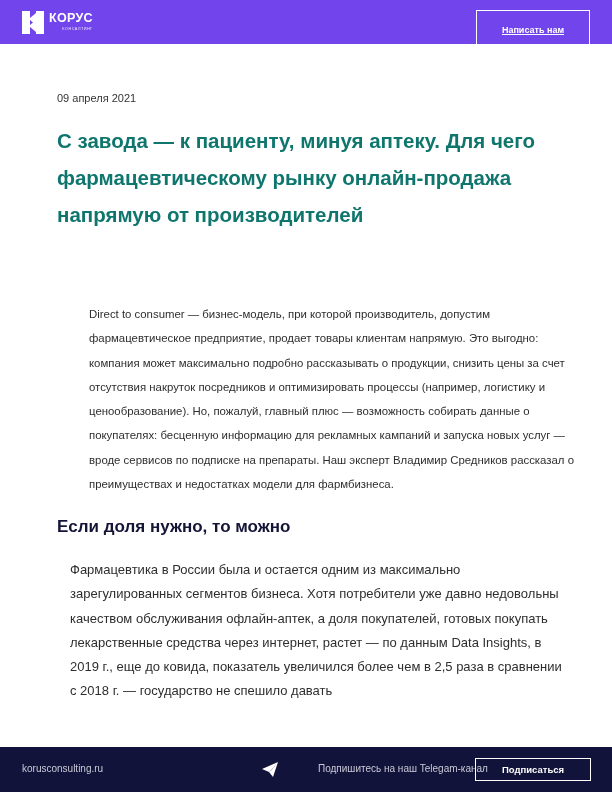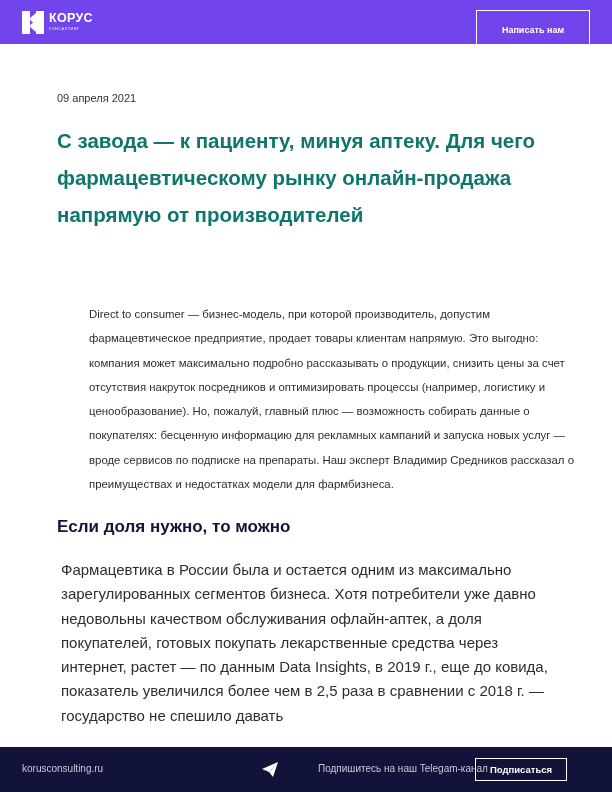--- a/index.html
+++ b/index.html
@@ -2,41 +2,41 @@
 <html><head>
 <meta charset="utf-8">
 <style>
   * { box-sizing: border-box; margin: 0; padding: 0; }
   html, body { width: 612px; height: 792px; overflow: hidden; background: #ffffff; }
   body { font-family: "Liberation Sans", "DejaVu Sans", sans-serif; color: #2a2a2a; position: relative; }
 
   .header { position: absolute; left: 0; top: 0; width: 612px; height: 44px; background: #7144ec; }
   .logo { position: absolute; left: 22px; top: 11px; display: flex; align-items: flex-start; }
   .logo-mark { width: 22px; height: 23px; position: relative; }
-  .logo-text-wrap { margin-left: 5px; display: flex; flex-direction: column; }
+  .logo-text-wrap { margin-left: 5px; display: flex; flex-direction: column; text-align: right; }
   .logo-text { color: #ffffff; font-weight: bold; font-size: 12.5px; letter-spacing: 0.3px; line-height: 14px; }
   .logo-sub { color: #ffffff; font-size: 3.8px; letter-spacing: 0.5px; opacity: 0.9; line-height: 6px; margin-top: 1px; }
 
-  .header-btn { position: absolute; left: 476px; top: 10px; width: 114px; height: 40px; border: 1.3px solid #ffffff; background: transparent; color: #ffffff; font-size: 9px; font-weight: bold; display: flex; align-items: center; justify-content: center; font-family: "Liberation Sans", sans-serif; }
+  .header-btn { position: absolute; left: 476px; top: 10px; width: 114px; height: 40px; border: 1.3px solid #ffffff; background: transparent; color: #ffffff; font-size: 9px; font-weight: bold; display: flex; align-items: center; justify-content: center; font-family: "Liberation Sans", sans-serif; text-decoration: underline; }
 
   .date { position: absolute; left: 57px; top: 92px; font-size: 11px; color: #333; }
 
   .title { position: absolute; left: 57px; top: 122px; width: 500px; font-size: 20.5px; font-weight: bold; color: #0f766e; line-height: 37px; }
 
   .lead { position: absolute; left: 57px; top: 302px; width: 500px; font-size: 11.4px; line-height: 24.3px; color: #2e2e2e; margin-left: 32px; }
 
   .h2 { position: absolute; left: 57px; top: 517px; font-size: 17px; font-weight: bold; color: #141436; }
 
-  .para { position: absolute; left: 61px; top: 558px; width: 500px; font-size: 15px; line-height: 24.3px; color: #2e2e2e; }
+  .para { position: absolute; left: 70px; top: 558px; width: 500px; font-size: 13px; line-height: 24.3px; color: #2e2e2e; }
 
   .footer { position: absolute; left: 0; top: 747px; width: 612px; height: 45px; background: #12133a; }
   .footer-site { position: absolute; left: 22px; top: 16px; color: #c9c9d6; font-size: 10px; }
   .tg { position: absolute; left: 262px; top: 15px; width: 16px; height: 15px; }
   .tg-text { position: absolute; left: 286px; top: 16px; color: #c9c9d6; font-size: 10px; margin-left: 32px; }
-  .sub-btn { position: absolute; left: 475px; top: 11px; width: 92px; height: 23px; border: 1px solid #ffffff; color: #ffffff; font-size: 9.5px; font-weight: bold; display: flex; align-items: center; justify-content: center; background: transparent; font-family: "Liberation Sans", sans-serif; }
+  .sub-btn { position: absolute; left: 475px; top: 11px; width: 116px; height: 23px; border: 1px solid #ffffff; color: #ffffff; font-size: 9.5px; font-weight: bold; display: flex; align-items: center; justify-content: center; background: transparent; font-family: "Liberation Sans", sans-serif; }
 </style>
 </head>
 <body>
 
 <div class="header">
   <div class="logo">
     <svg class="logo-mark" viewBox="0 0 22 23" width="22" height="23">
       <rect x="0" y="0" width="8" height="23" fill="#ffffff"></rect>
       <rect x="14" y="0" width="8" height="23" fill="#ffffff"></rect>
       <polygon points="8,7 14,2 14,21 8,16" fill="#ffffff"></polygon>

